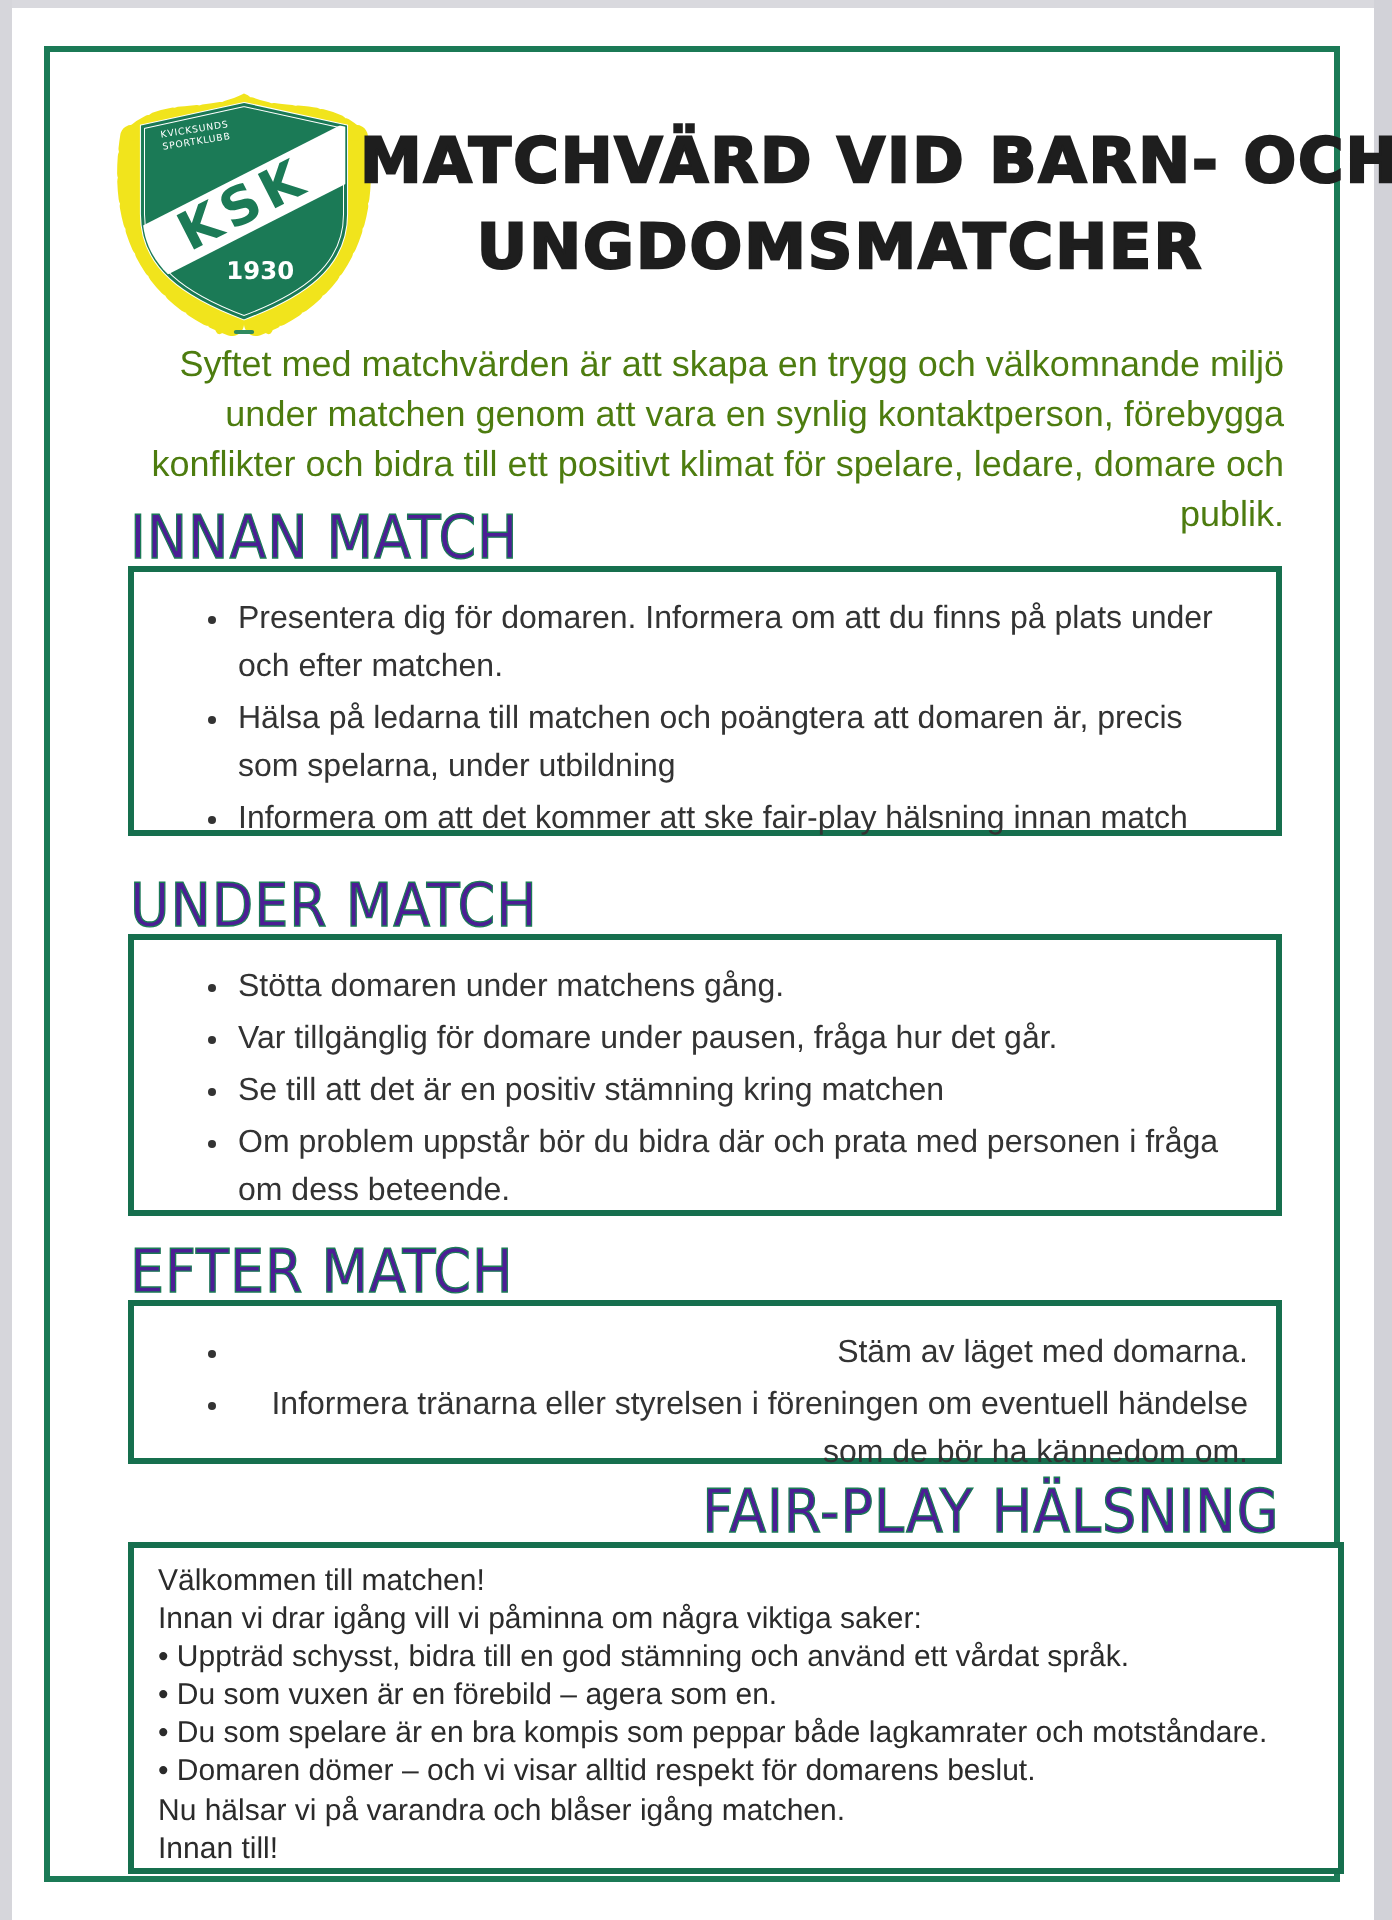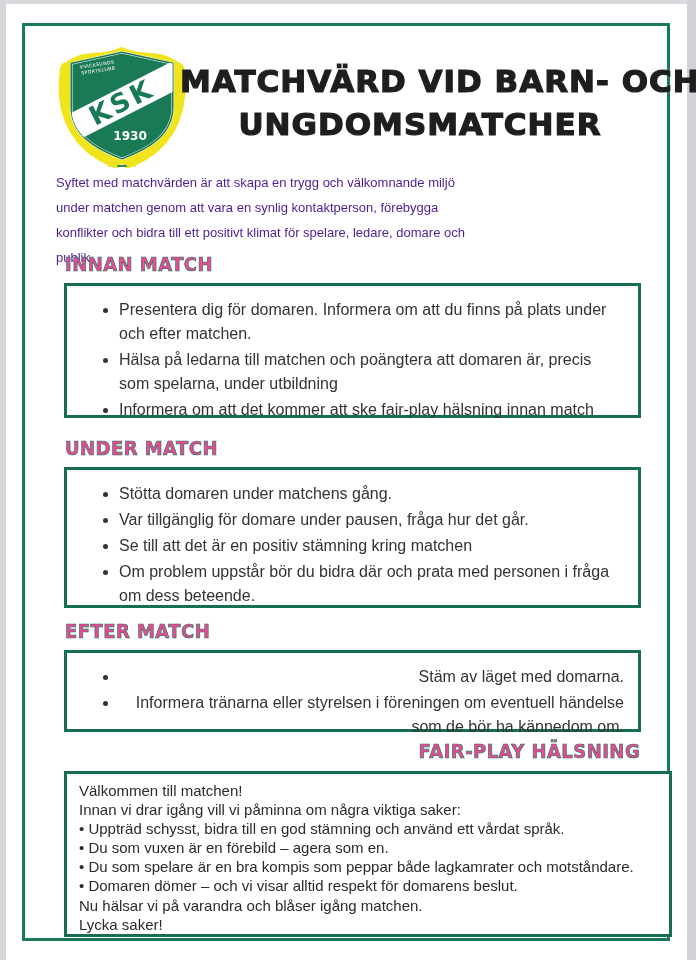--- a/index.html
+++ b/index.html
@@ -16,25 +16,25 @@
   .frame{position:absolute;left:22px;top:23px;width:648px;height:918px;
     border:3px solid #1b7a56;box-sizing:border-box;}
   
   .logo{position:absolute;left:48px;top:36px;width:148px;height:132px;}
   
   .title{position:absolute;left:180px;top:60px;width:480px;text-align:center;
     font-family:"DejaVu Sans",sans-serif;font-weight:800;color:#1e1e1e;
     font-size:31px;line-height:43px;letter-spacing:1px;-webkit-text-stroke:1.2px #1e1e1e;}
   .title div{white-space:nowrap;}
   
-  .intro{position:absolute;left:56px;top:170px;width:586px;text-align:left;
-    font-size:13px;line-height:25px;color:#4c1d95;}
+  .intro{position:absolute;left:56px;top:170px;width:586px;text-align:right;
+    font-size:18px;line-height:25px;color:#4d7c0f;}
   
-  .sec-h{position:absolute;margin:0;color:#ec4899;font-family:"DejaVu Sans",sans-serif;
-    font-weight:700;font-size:20px;letter-spacing:.5px;-webkit-text-stroke:.7px #1b7a56;}
+  .sec-h{position:absolute;margin:0;color:#4c1d95;font-family:"DejaVu Sans",sans-serif;
+    font-weight:400;font-size:30px;letter-spacing:.5px;-webkit-text-stroke:.7px #1b7a56;}
   .sec-h span{display:inline-block;transform:scaleX(.9);transform-origin:left center;white-space:nowrap;}
   .h-innan{left:65px;top:252px;}
   .h-under{left:65px;top:436px;}
   .h-efter{left:65px;top:619px;}
   .h-fair{right:56px;top:739px;text-align:center;}
   .h-fair span{transform-origin:right center;}
   
   .box{position:absolute;left:64px;width:577px;border:3px solid #166f4e;
     box-sizing:border-box;background:#fff;}
   .box ul{margin:0;padding:12px 14px 8px 52px;}
@@ -131,15 +131,15 @@
   <h2 class="sec-h h-fair">
     <span>FAIR-PLAY HÄLSNING</span></h2>
   <div class="box box4">
     <div class="fp-line">Välkommen till matchen!</div>
     <div class="fp-line">Innan vi drar igång vill vi påminna om några viktiga saker:</div>
     <div class="fp-line">• Uppträd schysst, bidra till en god stämning och använd ett vårdat språk.</div>
     <div class="fp-line">• Du som vuxen är en förebild – agera som en.</div>
     <div class="fp-line">• Du som spelare är en bra kompis som peppar både lagkamrater och motståndare.</div>
     <div class="fp-line">• Domaren dömer – och vi visar alltid respekt för domarens beslut.</div>
     <div class="fp-line">Nu hälsar vi på varandra och blåser igång matchen.</div>
-    <div class="fp-line">Lycka saker!</div>
+    <div class="fp-line">Innan till!</div>
   </div>
 </div>
 
 </body></html>

